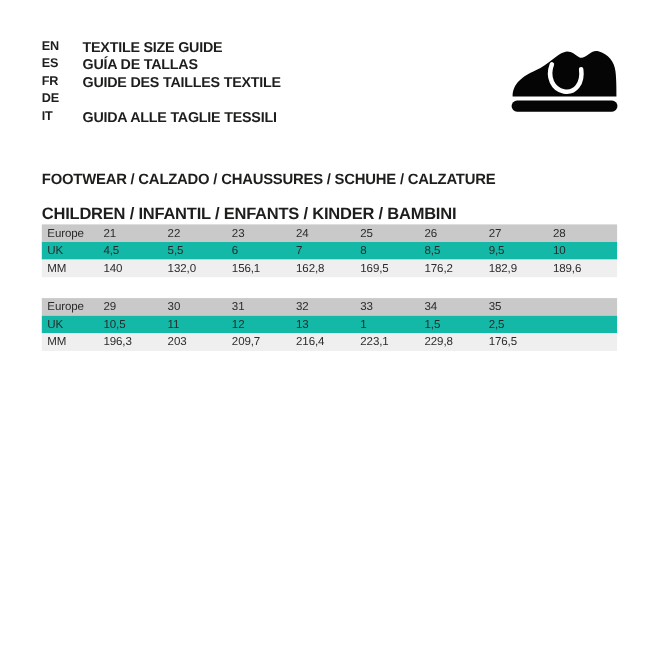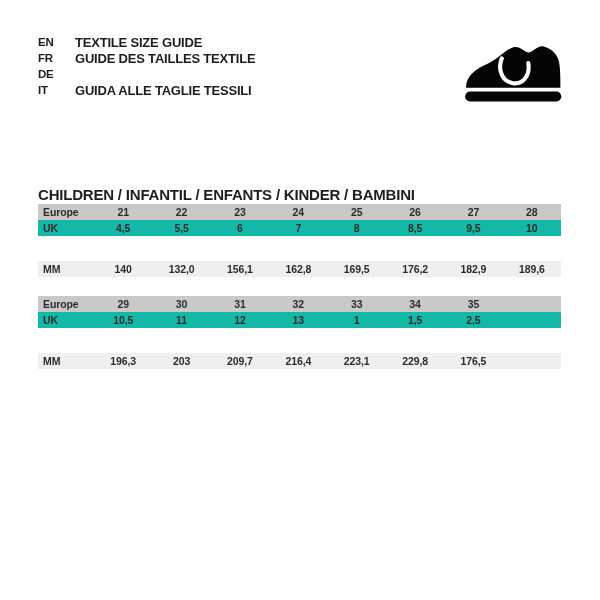--- a/index.html
+++ b/index.html
@@ -31,41 +31,45 @@
     position: absolute; left: 38px; top: 155px;
     font-size: 13.5px; font-weight: 700; letter-spacing: -0.2px; white-space: nowrap;
   }
   .section-subtitle {
     position: absolute; left: 38px; top: 186px;
     font-size: 15px; font-weight: 700; letter-spacing: -0.2px; white-space: nowrap;
   }
 
   
   .tables-wrap { position: absolute; left: 38px; top: 204px; width: 523px; }
-  .size-table { width: 100%; font-weight: bold; }
+  .size-table { width: 100%; }
   .size-table + .size-table { margin-top: 19px; }
   .t-row {
     display: flex; height: 16px; align-items: center;
     font-size: 10.5px; letter-spacing: -0.1px; color: #2b2b2b;
   }
   .t-row.r0 { background: #c9c9c9; }
   .t-row.r1 { background: #14b8a6; }
-  .t-row.r2 { background: #efefef; margin-top: 25px; }
+  .t-row.r2 { background: #efefef; }
   .t-label { width: 56px; padding-left: 5px; flex: none; }
-  .t-cell { flex: 1 1 0; text-align: center; }
+  .t-cell { flex: 1 1 0; }
 </style>
 </head>
 <body>
 
 <div class="page">
 
   <div class="lang-block" id="lang-block">
       <div class="lang-row">
         <span class="lang-code">EN</span>
         <span class="lang-title">TEXTILE SIZE GUIDE</span>
+      </div>
+      <div class="lang-row">
+        <span class="lang-code">ES</span>
+        <span class="lang-title">GUÍA DE TALLAS</span>
       </div>
       <div class="lang-row">
         <span class="lang-code">FR</span>
         <span class="lang-title">GUIDE DES TAILLES TEXTILE</span>
       </div>
       <div class="lang-row">
         <span class="lang-code">DE</span>
       </div>
       <div class="lang-row">
         <span class="lang-code">IT</span>
@@ -75,20 +79,21 @@
 
   <div class="logo">
     <svg viewBox="0 0 120 72" xmlns="http://www.w3.org/2000/svg" aria-hidden="true">
       <path d="M12,51 C12,38 22,31 35,25 C48,19 56,9 63,7 C69,5 73,9 78,12
                C84,15 89,4 97,6 C107,9 113,16 114,26 C115,34 115,44 115,51 Z" fill="#050505"></path>
       <path d="M51,19 C46,32 52,44 63,46 C74,48 82,38 80,24" stroke="#ffffff" stroke-width="4.5" fill="none" stroke-linecap="round"></path>
       <rect x="11" y="55" width="105" height="11" rx="5.5" fill="#050505"></rect>
     </svg>
   </div>
 
+  <div class="section-title">FOOTWEAR / CALZADO / CHAUSSURES / SCHUHE / CALZATURE</div>
   <div class="section-subtitle">CHILDREN / INFANTIL / ENFANTS / KINDER / BAMBINI</div>
 
   <div class="tables-wrap" id="tables-wrap">
       <div class="size-table">
         <div class="t-row r0">
           <div class="t-label">Europe</div>
           <div class="t-cell">21</div>
           <div class="t-cell">22</div>
           <div class="t-cell">23</div>
           <div class="t-cell">24</div>

